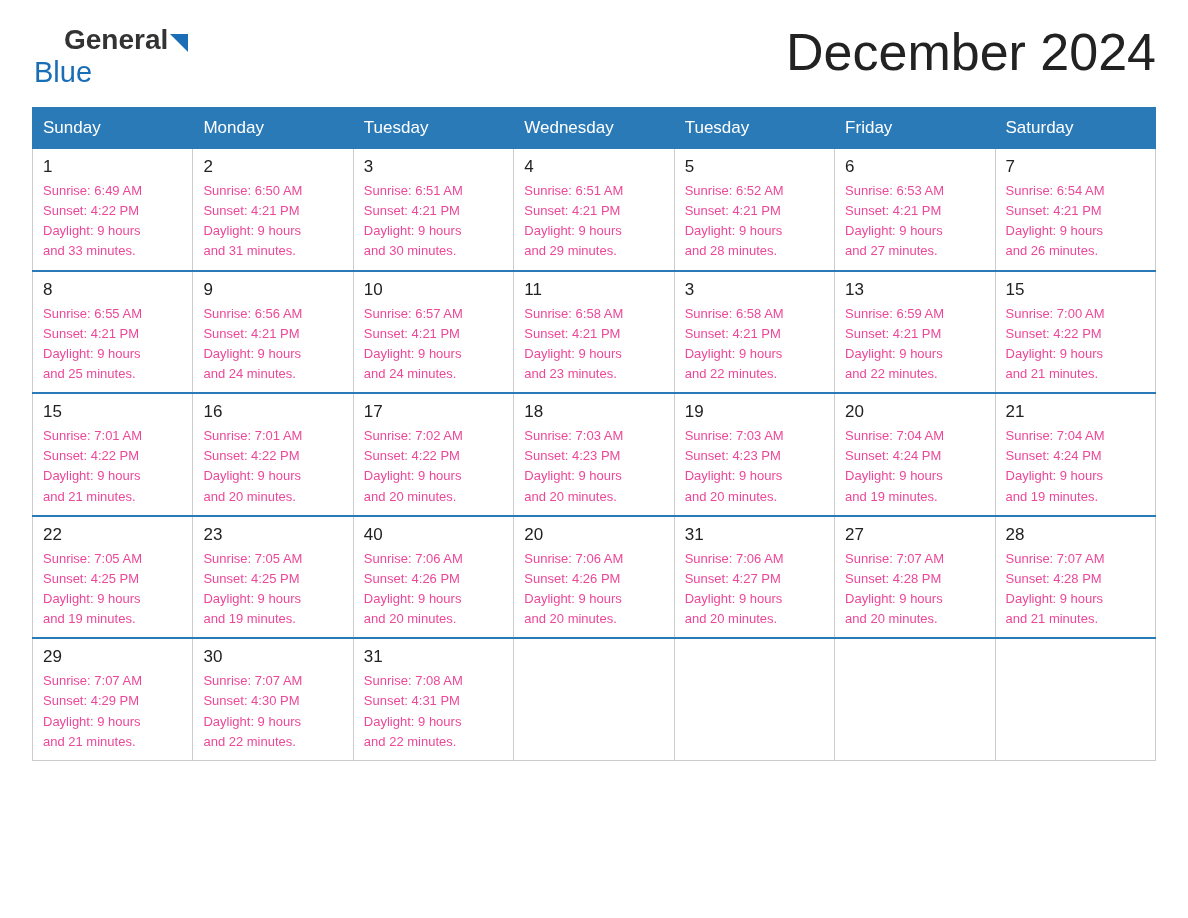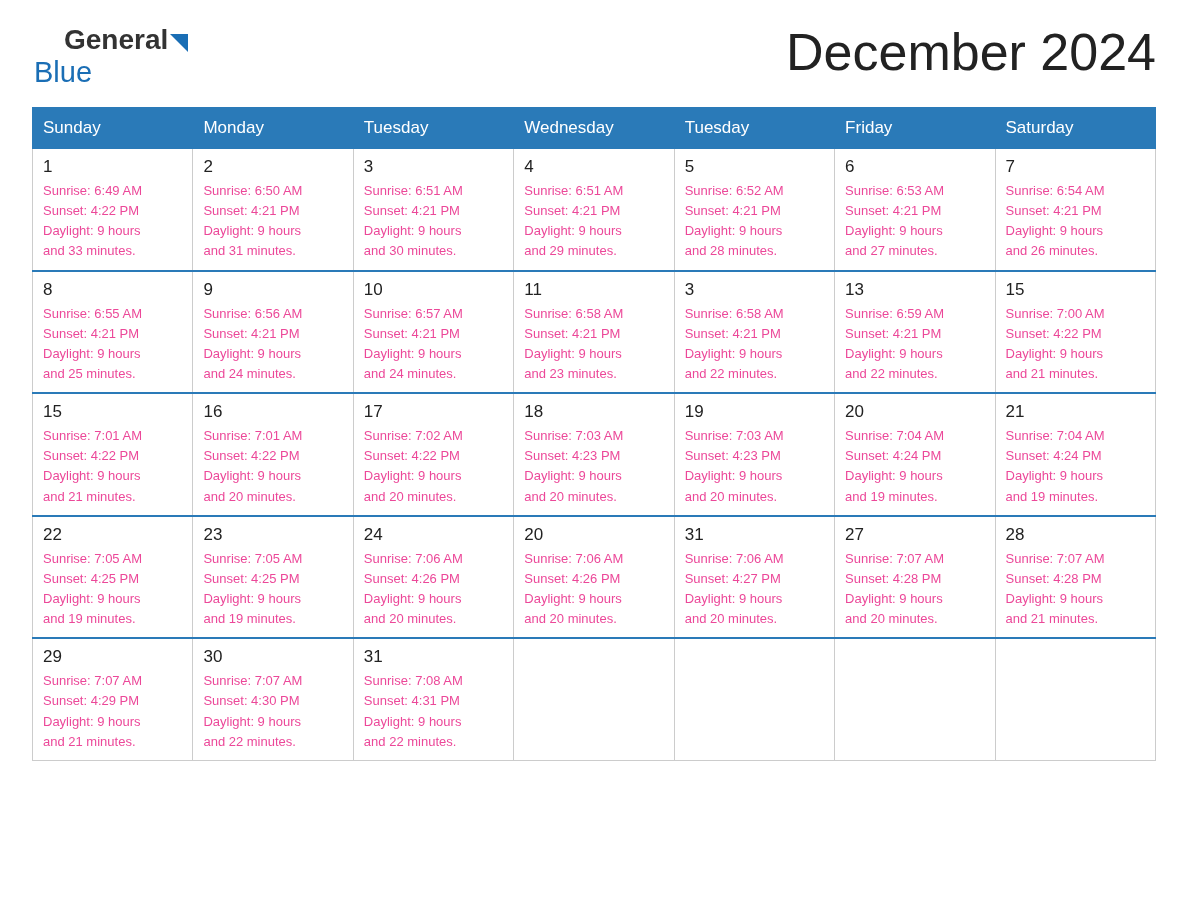--- a/index.html
+++ b/index.html
@@ -220,21 +220,21 @@
       <tr class="row-separator">
         <td>
           <span class="day-num">22</span>
           <div class="day-info">Sunrise: 7:05 AM<br>Sunset: 4:25 PM<br>Daylight: 9 hours<br>and 19 minutes.</div>
         </td>
         <td>
           <span class="day-num">23</span>
           <div class="day-info">Sunrise: 7:05 AM<br>Sunset: 4:25 PM<br>Daylight: 9 hours<br>and 19 minutes.</div>
         </td>
         <td>
-          <span class="day-num">24</span>
+          <span class="day-num">40</span>
           <div class="day-info">Sunrise: 7:06 AM<br>Sunset: 4:26 PM<br>Daylight: 9 hours<br>and 20 minutes.</div>
         </td>
         <td>
           <span class="day-num">20</span>
           <div class="day-info">Sunrise: 7:06 AM<br>Sunset: 4:26 PM<br>Daylight: 9 hours<br>and 20 minutes.</div>
         </td>
         <td>
           <span class="day-num">31</span>
           <div class="day-info">Sunrise: 7:06 AM<br>Sunset: 4:27 PM<br>Daylight: 9 hours<br>and 20 minutes.</div>
         </td>

